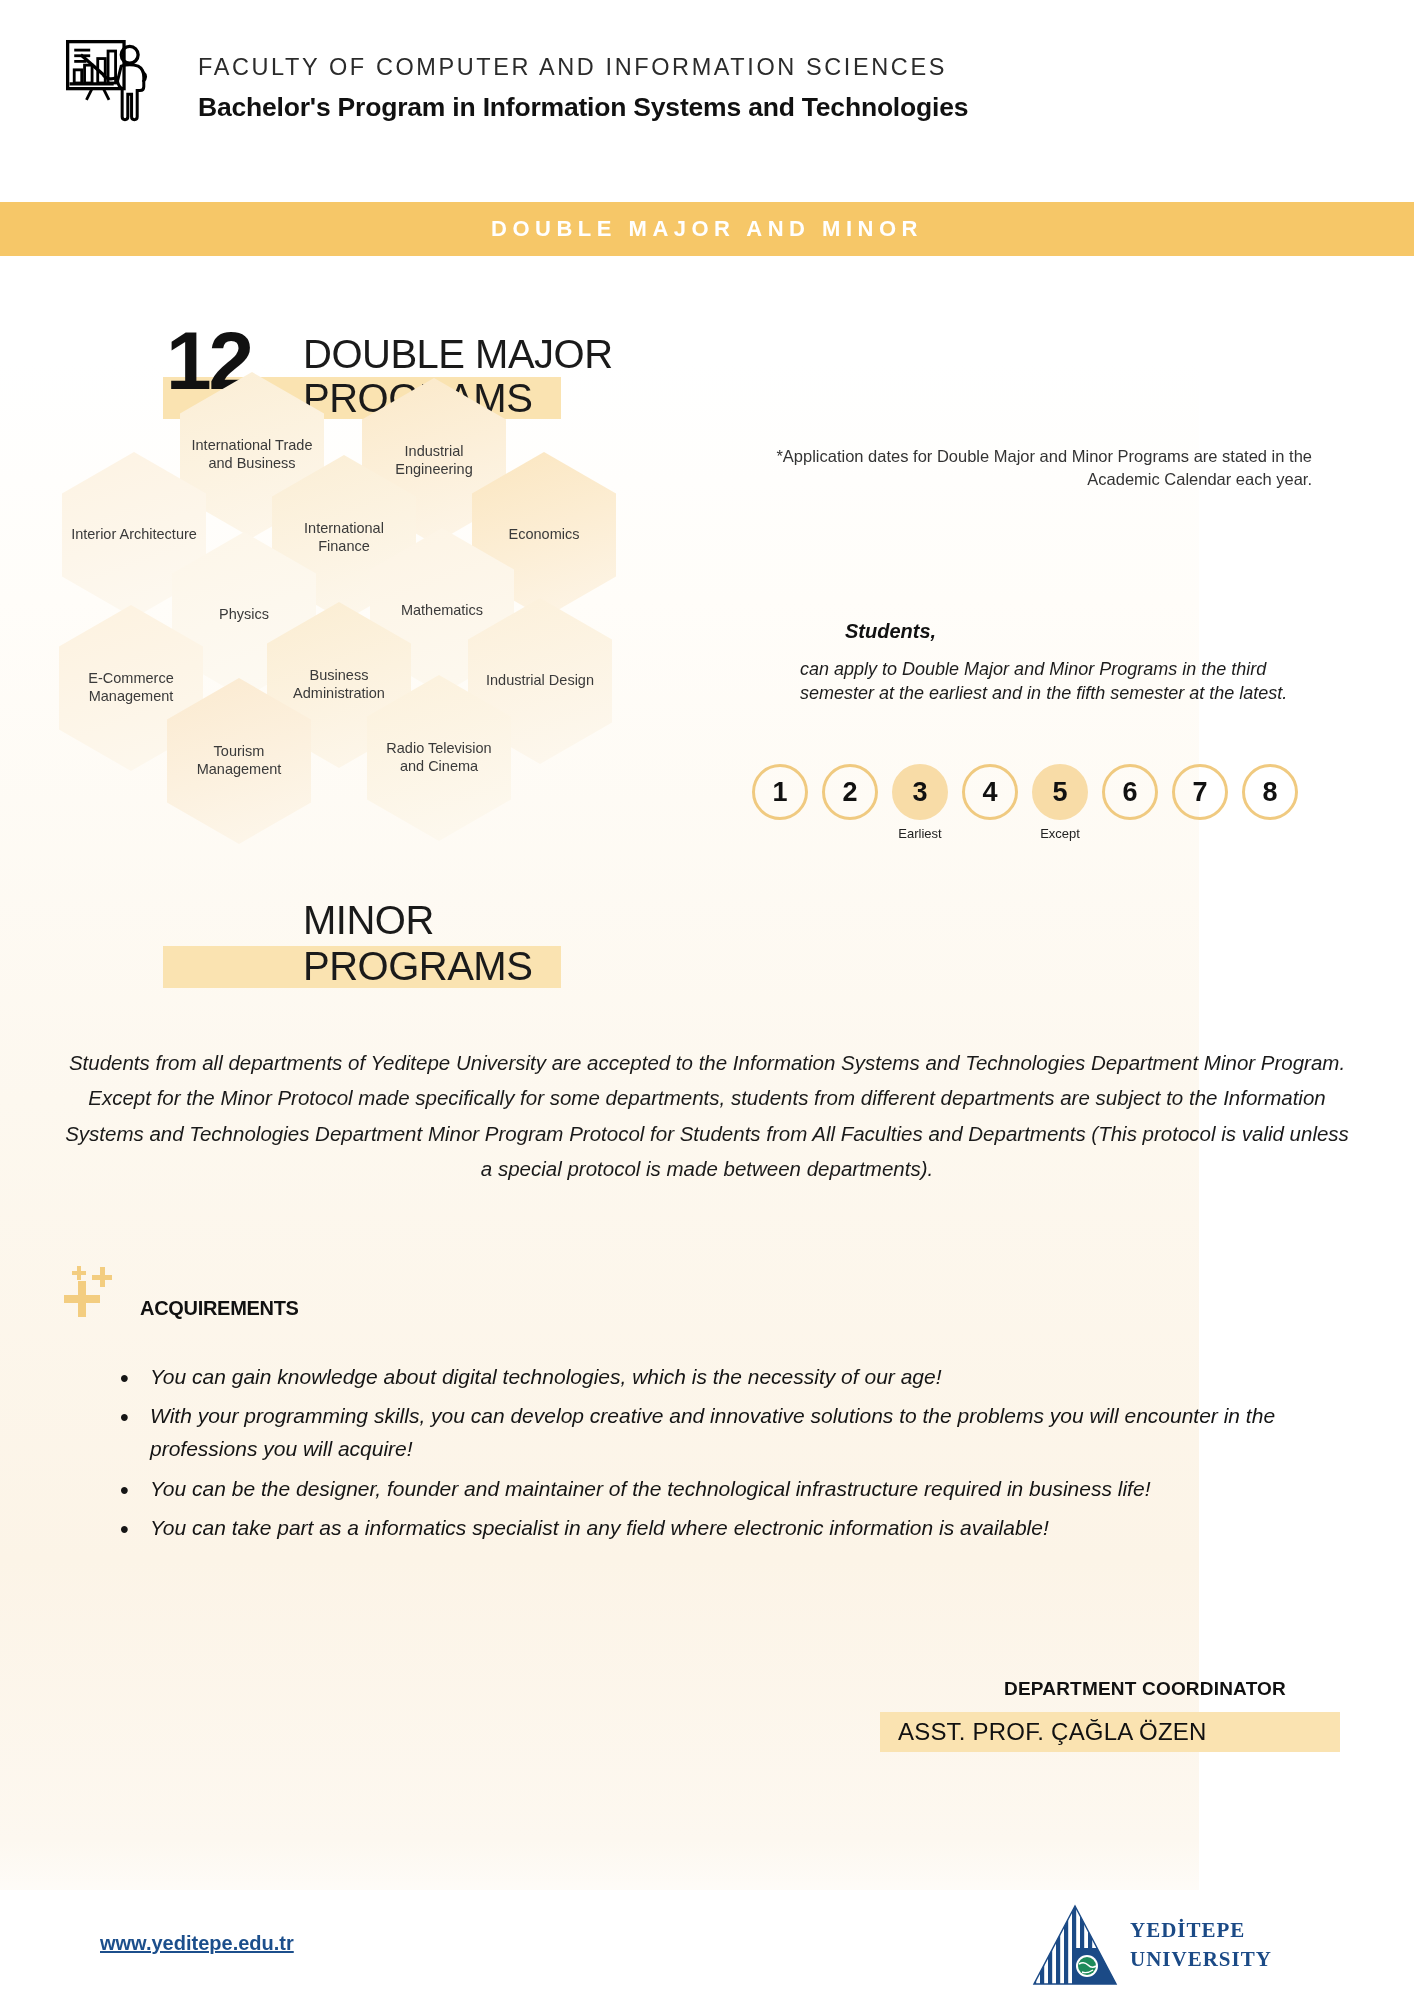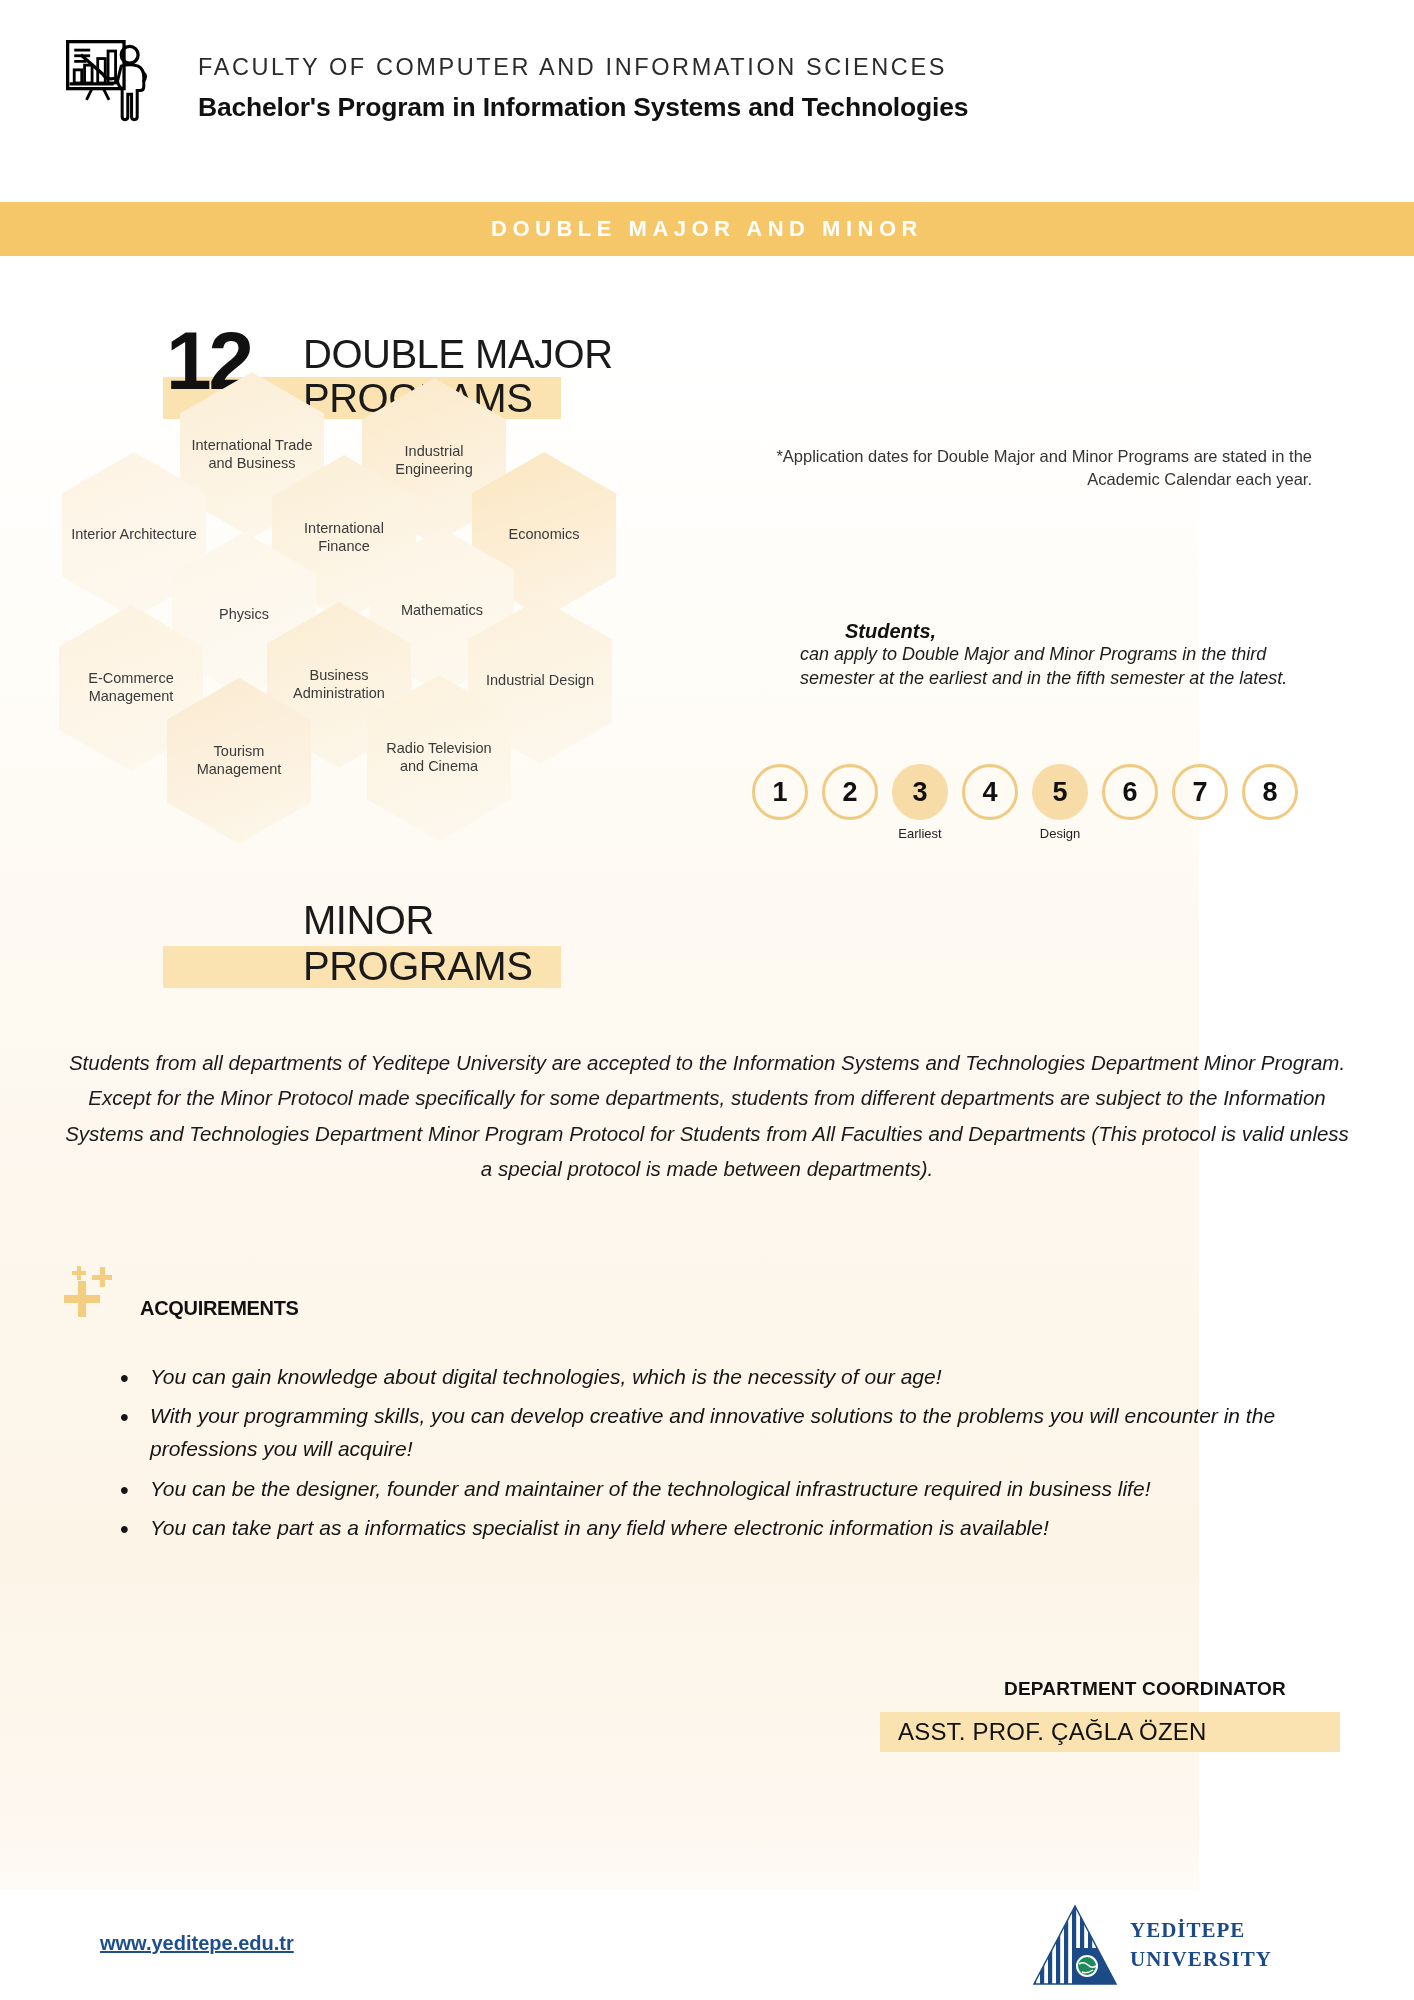--- a/index.html
+++ b/index.html
@@ -140,21 +140,21 @@
   .students-block {
     position: absolute;
     left: 800px; top: 620px;
     width: 540px;
   }
   .students-title {
     font-size: 20px;
     font-weight: 700;
     font-style: italic;
     color: #111;
-    margin-bottom: 0;
+    margin-bottom: 15px;
     margin-left: 45px;
   }
   .students-body {
     font-size: 18px;
     font-style: italic;
     color: #1c1c1c;
     line-height: 1.32;
   }
 
   
@@ -431,21 +431,21 @@
     </div>
     <div class="sem-cell">
       <div class="sem-circle filled">3</div>
       <div class="sem-caption">Earliest</div>
     </div>
     <div class="sem-cell">
       <div class="sem-circle">4</div>
     </div>
     <div class="sem-cell">
       <div class="sem-circle filled">5</div>
-      <div class="sem-caption">Design</div>
+      <div class="sem-caption">Except</div>
     </div>
     <div class="sem-cell">
       <div class="sem-circle">6</div>
     </div>
     <div class="sem-cell">
       <div class="sem-circle">7</div>
     </div>
     <div class="sem-cell">
       <div class="sem-circle">8</div>
     </div>

